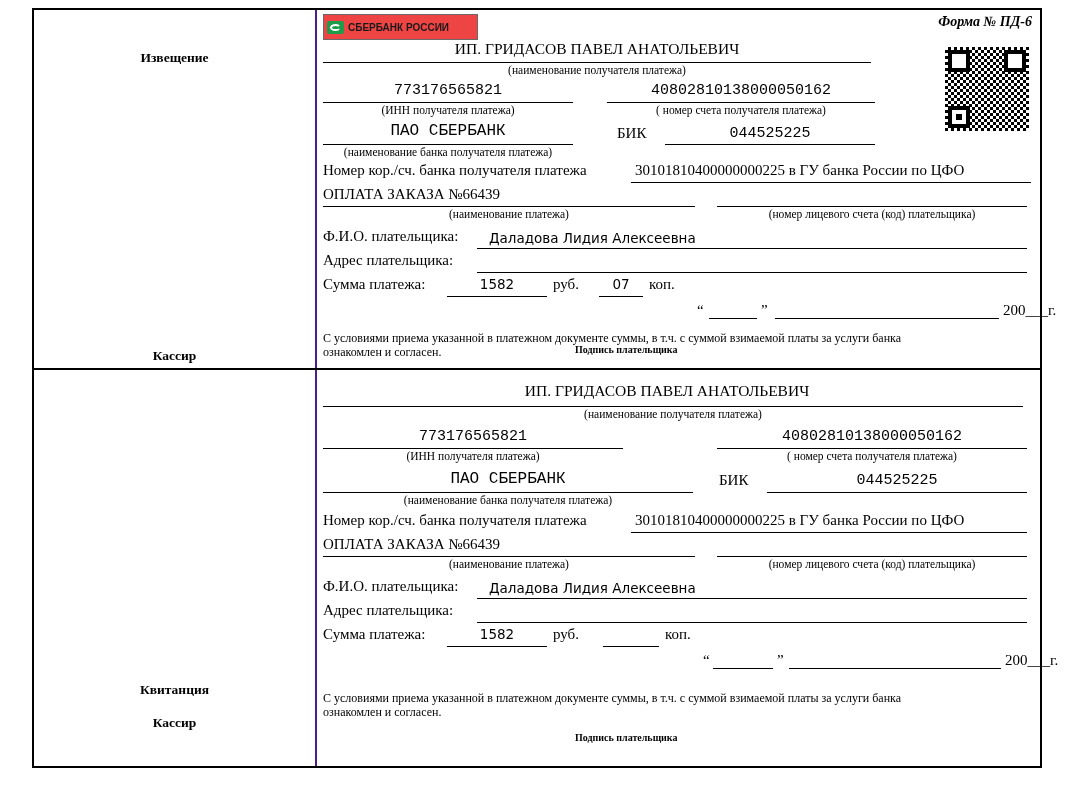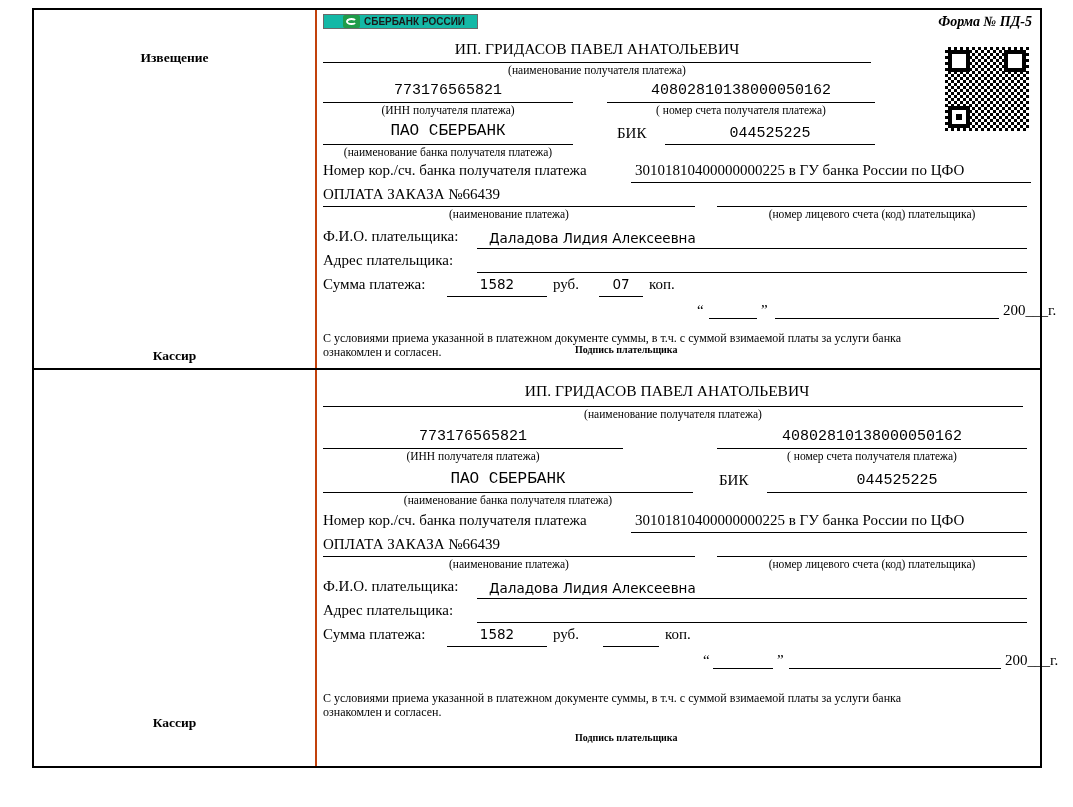--- a/index.html
+++ b/index.html
@@ -36,21 +36,21 @@
   }
   .half-top {
     height: 360px;
     border-bottom: 2px solid #000;
   }
   .half-bottom {
     height: 396px;
   }
   .left-col {
     width: 283px;
-    border-right: 2px solid #c2410c;
+    border-right: 2px solid #4c1d95;
     box-sizing: border-box;
     position: relative;
     flex: none;
   }
   .right-col {
     flex: 1;
     position: relative;
     box-sizing: border-box;
     padding: 4px 6px 0 6px;
   }
@@ -64,27 +64,26 @@
   
   .lbl-izv { top: 40px; }
   .lbl-kassir-top { top: 338px; }
 
   
   .logo {
     position: absolute;
     left: 6px;
     top: 4px;
     width: 155px;
-    height: 15px;
+    height: 26px;
     border: 1px solid #6a6a6a;
-    background: #14b8a6;
+    background: #ef4444;
     display: flex;
     align-items: center;
     box-sizing: border-box;
-    padding-left: 16px;
   }
   .logo-mark {
     width: 17px;
     height: 13px;
     margin-left: 3px;
     margin-right: 4px;
     background: #1f9c4a;
     border-radius: 2px;
     position: relative;
     flex: none;
@@ -195,21 +194,21 @@
         <div class="left-label lbl-kassir-top">Кассир</div>
       </div>
 
       <div class="right-col">
 
         <div class="logo">
           <div class="logo-mark"></div>
           <div class="logo-text">СБЕРБАНК РОССИИ</div>
         </div>
 
-        <div class="form-no">Форма № ПД-5</div>
+        <div class="form-no">Форма № ПД-6</div>
 
         <div class="qr">
           <div class="qr-bl"></div>
         </div>
 
         <div class="abs bold txt" style="left:0; top:30px; width:560px; text-align:center; font-size:15.5px;">ИП. ГРИДАСОВ ПАВЕЛ АНАТОЛЬЕВИЧ</div>
         <div class="abs u" style="left:6px; top:52px; width:548px; height:1px;"></div>
         <div class="abs cap" style="left:0; top:54px; width:560px;">(наименование получателя платежа)</div>
 
         <div class="abs txt center" style="left:6px; top:72px; width:250px;">773176565821</div>
@@ -263,20 +262,21 @@
 
         <div class="abs small-note" style="left:6px; top:320px; width:660px;">С условиями приема указанной в платежном документе суммы, в т.ч. с суммой взимаемой платы за услуги банка</div>
         <div class="abs small-note" style="left:6px; top:334px; width:660px;">ознакомлен и согласен.</div>
         <div class="abs sign" style="left:258px; top:334px;">Подпись плательщика</div>
 
       </div>
     </div>
 
     <div class="half half-bottom">
       <div class="left-col">
+        <div class="left-label" style="top:312px;">Квитанция</div>
         <div class="left-label" style="top:345px;">Кассир</div>
       </div>
 
       <div class="right-col">
 
         <div class="abs bold txt" style="left:0; top:12px; width:700px; text-align:center; font-size:15.5px;">ИП. ГРИДАСОВ ПАВЕЛ АНАТОЛЬЕВИЧ</div>
         <div class="abs u" style="left:6px; top:36px; width:700px; height:1px;"></div>
         <div class="abs cap" style="left:0; top:38px; width:712px;">(наименование получателя платежа)</div>
 
         <div class="abs txt center" style="left:6px; top:58px; width:300px;">773176565821</div>

